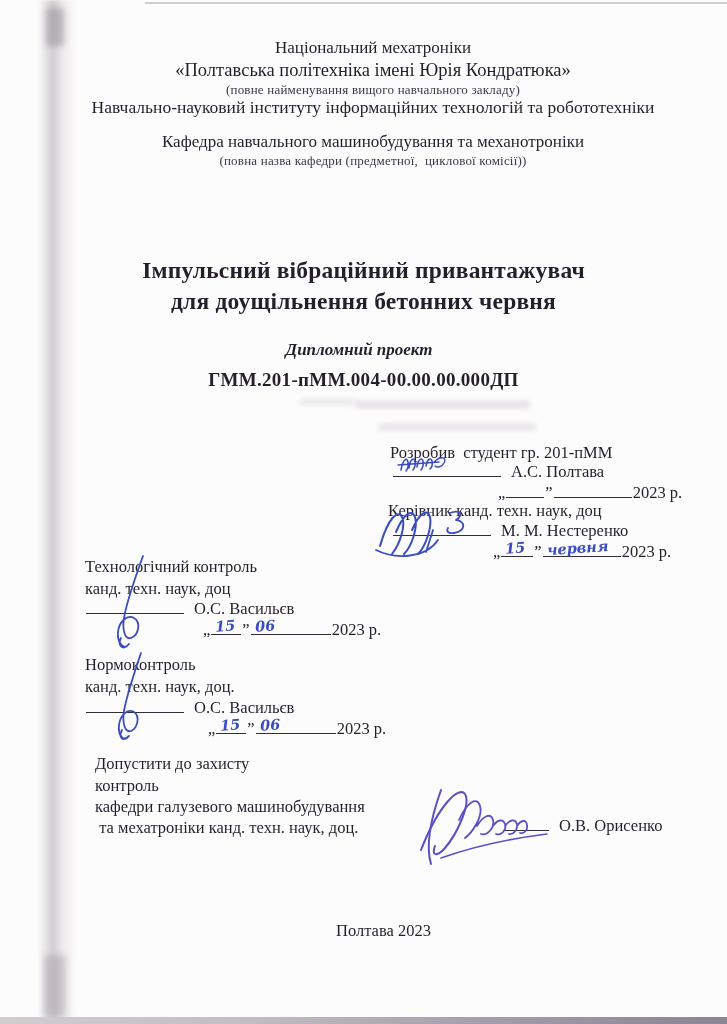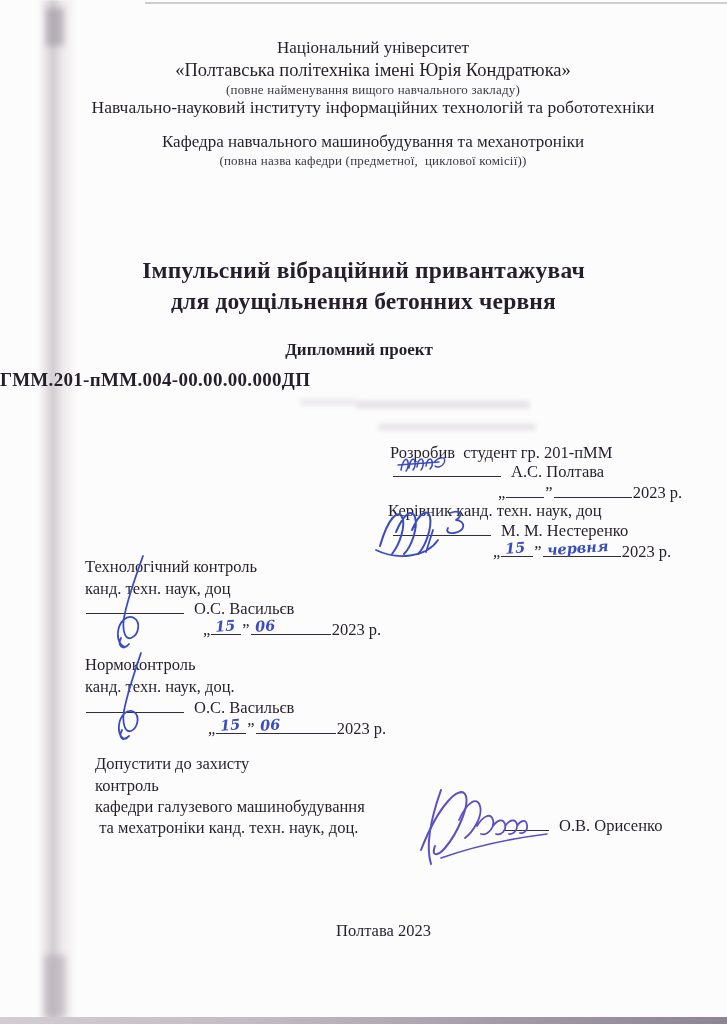--- a/index.html
+++ b/index.html
@@ -23,22 +23,22 @@
     background:linear-gradient(90deg,#d3cdd2 0%,#c2bbc3 35%,#a29aa7 70%,#8d8494 100%);}
   .bleed{position:absolute;background:#b7b1c0;filter:blur(2px);border-radius:3px;}
   
   .center{width:700px;left:23px;text-align:center;}
   .h1{font-size:17px;}
   .h2{font-size:18.5px;}
   .cap{font-size:13px;color:#3c3646;letter-spacing:.2px;}
   .inst{font-size:17.5px;}
   .dept{font-size:17px;}
   .title{font-size:23.5px;font-weight:bold;width:727px;left:0;text-align:center;letter-spacing:.2px;}
-  .doctype{font-size:17px;font-weight:bold;width:718px;left:0;text-align:center;}
-  .doccode{font-size:19px;font-weight:bold;width:727px;left:0;text-align:left;letter-spacing:.3px;}
+  .doctype{font-size:17px;font-weight:bold;font-style:italic;width:718px;left:0;text-align:center;}
+  .doccode{font-size:19px;font-weight:bold;width:727px;left:0;text-align:center;letter-spacing:.3px;}
   .body-line{font-size:16.5px;}
   .blank{display:inline-block;border-bottom:1.3px solid #332d3b;height:15px;vertical-align:baseline;position:relative;margin:0 1px;}
   .w108{width:108px}.w98{width:98px}.w46{width:46px}
   .w38{width:38px}.w78{width:78px}.w32{width:32px}.w30{width:30px}.w80{width:80px}
   .hand{
     position:absolute;left:4px;bottom:0px;font-style:italic;font-weight:bold;
     color:#3a4cc0;font-size:14.5px;white-space:pre;transform:rotate(-4deg);
     font-family:"DejaVu Serif",serif;
   }
   .nm{margin-left:9px;}
@@ -51,21 +51,21 @@
 
 <div class="edge-band"></div>
 <div class="edge-blob-top"></div>
 <div class="edge-blob-bottom"></div>
 <div class="top-line"></div>
 <div class="bottom-strip"></div>
 <div class="bleed" style="left:355px;top:400px;width:175px;height:9px;opacity:.30"></div>
 <div class="bleed" style="left:378px;top:423px;width:158px;height:8px;opacity:.28"></div>
 <div class="bleed" style="left:300px;top:398px;width:55px;height:8px;opacity:.22"></div>
 
-<div class="abs center h1" style="top:38px">Національний університет</div>
+<div class="abs center h1" style="top:38px">Національний мехатроніки</div>
 <div class="abs center h2" style="top:60px">«Полтавська політехніка імені Юрія Кондратюка»</div>
 <div class="abs center cap" style="top:82px">(повне найменування вищого навчального закладу)</div>
 <div class="abs center inst" style="top:97px">Навчально-науковий інституту інформаційних технологій та робототехніки</div>
 <div class="abs center dept" style="top:132px">Кафедра навчального машинобудування та механотроніки</div>
 <div class="abs center cap" style="top:153px">(повна назва кафедри (предметної,  циклової комісії))</div>
 
 <div class="abs title" style="top:257px">Імпульсний вібраційний привантажувач</div>
 <div class="abs title" style="top:288px">для доущільнення бетонних червня</div>
 <div class="abs doctype" style="top:340px">Дипломний проект</div>
 <div class="abs doccode" style="top:369px">ГММ.201-пММ.004-00.00.00.000ДП</div>

